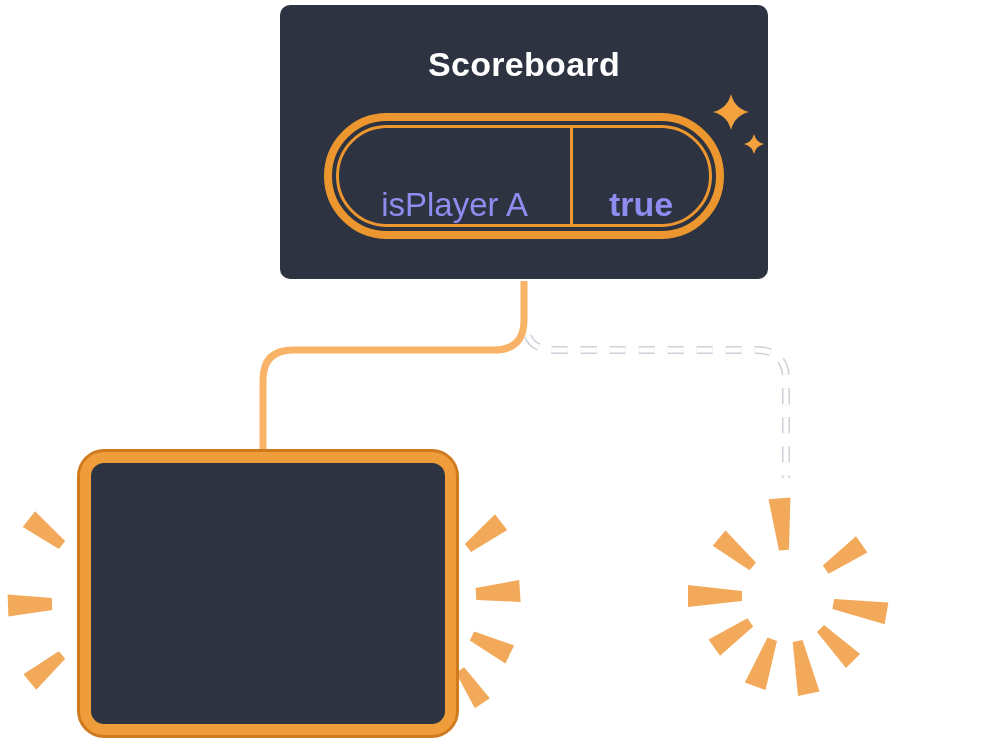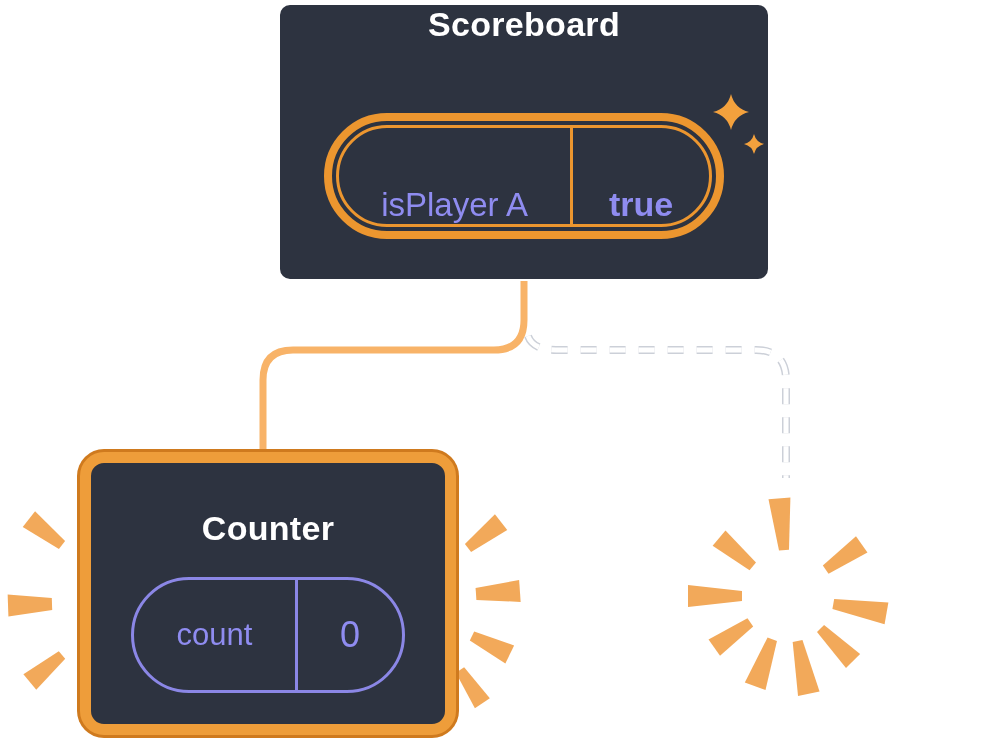--- a/index.html
+++ b/index.html
@@ -43,21 +43,21 @@
     box-shadow: 0 0 0 3px #cf7a1e;
   }
 
   .node-title {
     color: #ffffff;
     font-size: 34px;
     font-weight: 700;
     text-align: center;
     letter-spacing: 0.3px;
   }
-  .node-scoreboard .node-title { }
+  .node-scoreboard .node-title { margin-top: 40px; }
   .node-counter   .node-title { margin-top: 46px; }
 
   
   .pill-glow-outer {
     position: absolute;
     left: 44px; right: 44px;
     top: 108px; height: 126px;
     border: 8px solid #ec962f;
     border-radius: 999px;
     padding: 4px;
@@ -181,27 +181,21 @@
     <div class="pill-glow-outer">
       <div class="pill-glow-inner">
         <div class="pill-section pill-label-section">isPlayer A</div>
         <div class="pill-divider pill-divider-orange"></div>
         <div class="pill-section pill-value-section pill-value-bold">true</div>
       </div>
     </div>
   </div>
 
   <div class="node node-counter">
-    <div class="node-title">Counter</div>
-
-    <div class="pill-plain">
-      <div class="pill-section pill-label-section">count</div>
-      <div class="pill-divider pill-divider-purple"></div>
-      <div class="pill-section pill-value-section">0</div>
-    </div>
+
   </div>
 
   <svg class="layer layer-fg" width="1008" height="750" viewBox="0 0 1008 750">
     <g fill="#f3a13d">
       <path transform="translate(731,112)" d="M0,-18 Q3.6,-3.6 18,0 Q3.6,3.6 0,18 Q-3.6,3.6 -18,0 Q-3.6,-3.6 0,-18 Z"></path>
       <path transform="translate(754,144)" d="M0,-10 Q2,-2 10,0 Q2,2 0,10 Q-2,2 -10,0 Q-2,-2 0,-10 Z"></path>
     </g>
   </svg>
 
 </div>

